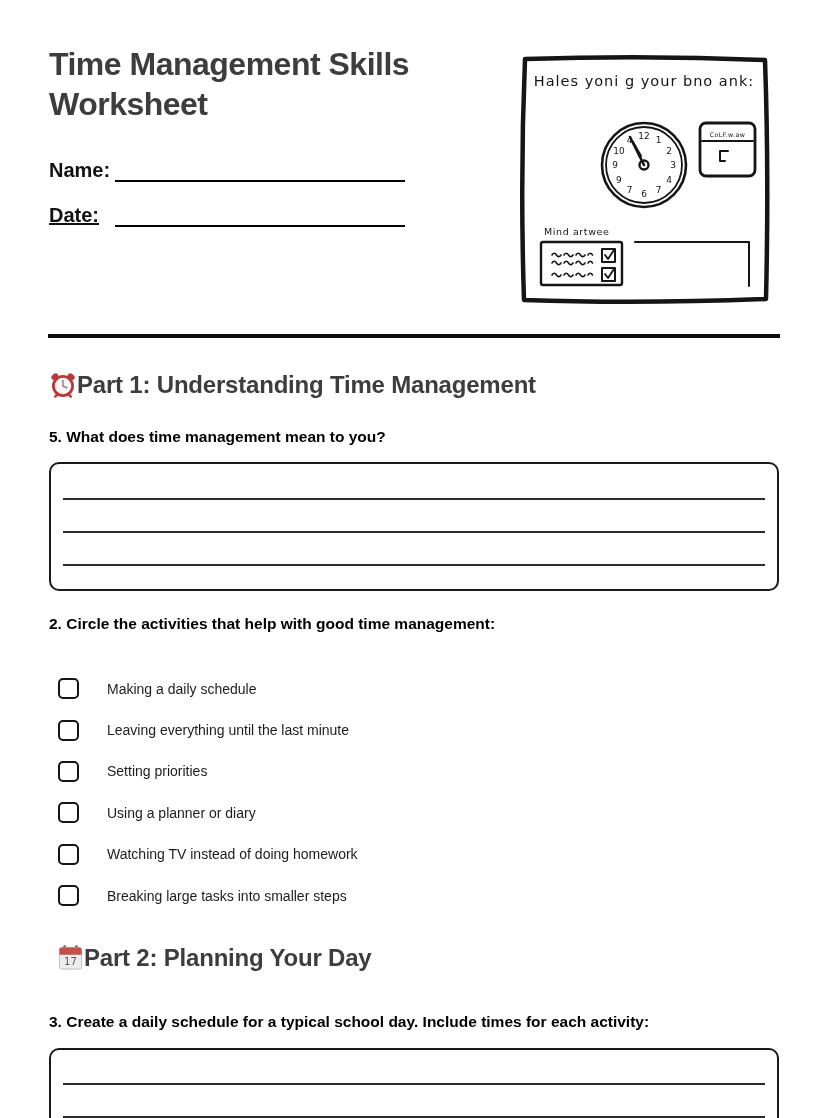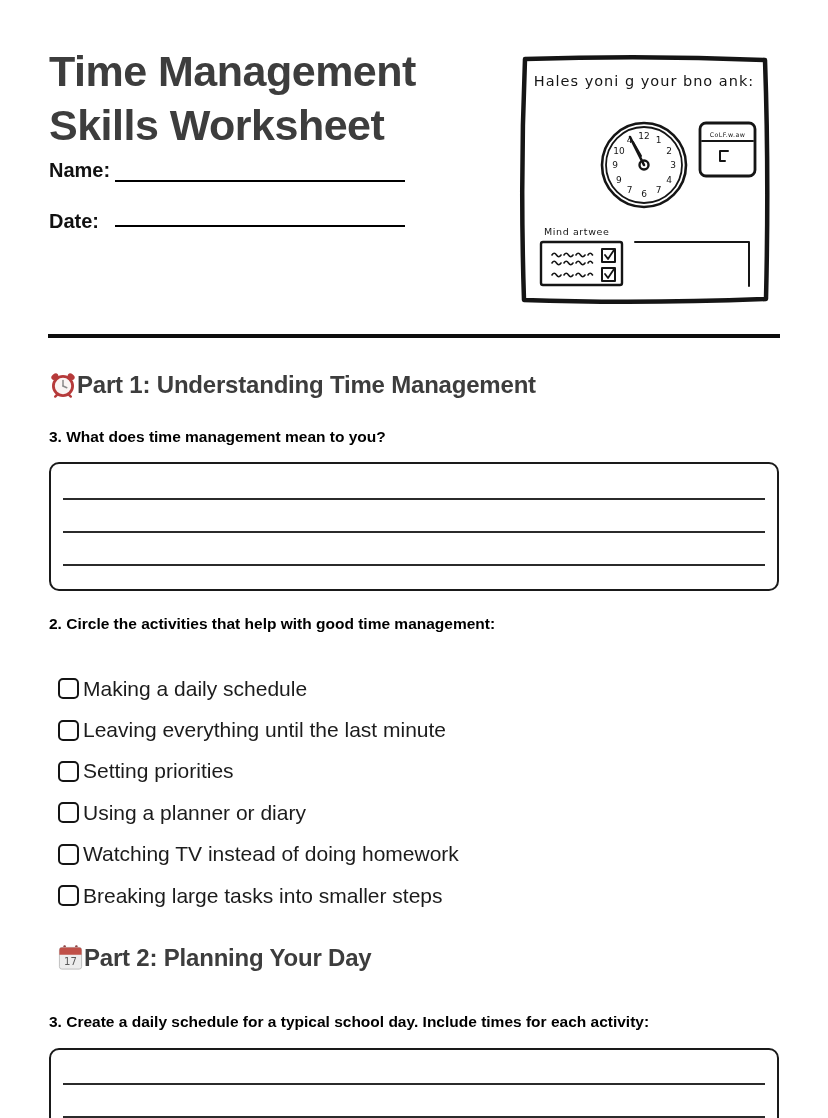--- a/index.html
+++ b/index.html
@@ -2,28 +2,28 @@
 <html><head>
 <meta charset="utf-8">
 <style>
   html,body { margin:0; padding:0; background:#fff; }
   .page {
     position:relative; width:828px; height:1118px; background:#ffffff;
     overflow:hidden; font-family:"Liberation Sans", sans-serif; color:#111;
   }
   .title {
     position:absolute; left:49px; top:44px; width:450px;
-    font-size:43px; font-weight:700; line-height:1.26; letter-spacing:-0.5px;
+    font-size:32px; font-weight:700; line-height:1.26; letter-spacing:-0.5px;
     color:#3d3d3d;
   }
   .field-label {
     position:absolute; left:49px; font-size:20px; font-weight:700; color:#111;
   }
   .field-label.name { top:159px; }
-  .field-label.date { top:210px; }
+  .field-label.date { top:204px;text-decoration:underline; }
   .field-line {
     position:absolute; left:115px; width:290px; height:18px;
     border-bottom:2.5px solid #000; font-size:14px;
   }
   .field-line.name { top:162px; }
   .field-line.date { top:207px; }
 
   .illustration { position:absolute; left:517px; top:53px; width:255px; height:253px; }
 
   .divider { position:absolute; left:48px; top:334px; width:732px; height:4px; background:#0d0d0d; }
@@ -48,21 +48,21 @@
   .answer-line { position:absolute; left:12px; right:12px; height:2px; background:#2b2b2b; }
   .b1 .l1 { top:34px; } .b1 .l2 { top:67px; } .b1 .l3 { top:100px; }
   .b2 .l1 { top:33px; } .b2 .l2 { top:66px; }
 
   .checklist { position:absolute; left:49px; top:668px; display:flex; flex-direction:column; }
   .check-row { display:flex; align-items:center; height:41.4px; }
   .checkbox {
     width:21px; height:21px; box-sizing:border-box; margin-left:9px;
     border:2.5px solid #141414; border-radius:5px; background:#fff; cursor:pointer;
   }
-  .check-label { margin-left:4px; font-size:21px; color:#1c1c1c; }
+  .check-label { margin-left:28px; font-size:14px; color:#1c1c1c; }
 
   .sketch { stroke:#151515; fill:none; stroke-linecap:round; stroke-linejoin:round; }
   .sketch-text { fill:#151515; font-family:"DejaVu Sans", sans-serif; }
 </style>
 </head>
 <body>
 
 <div class="page">
 
   <div class="title">Time Management Skills Worksheet</div>
@@ -126,21 +126,21 @@
       <ellipse cx="22.2" cy="5.6" rx="3.8" ry="2.7" transform="rotate(38 22.2 5.6)" fill="#b63a3a"></ellipse>
       <line x1="6.2" y1="25.6" x2="9.2" y2="22.6" stroke="#b63a3a" stroke-width="2.4" stroke-linecap="round"></line>
       <line x1="21.8" y1="25.6" x2="18.8" y2="22.6" stroke="#b63a3a" stroke-width="2.4" stroke-linecap="round"></line>
       <circle cx="14" cy="15" r="9.6" fill="#faf4f3" stroke="#b63a3a" stroke-width="2.8"></circle>
       <line x1="14" y1="15" x2="14" y2="9.6" stroke="#8a8a8a" stroke-width="1.5" stroke-linecap="round"></line>
       <line x1="14" y1="15" x2="17.8" y2="16.8" stroke="#8a8a8a" stroke-width="1.5" stroke-linecap="round"></line>
     </svg>
     <span class="txt">Part 1: Understanding Time Management</span>
   </div>
 
-  <div class="question q1">3. What does time management mean to you?</div>
+  <div class="question q1">5. What does time management mean to you?</div>
 
   <div class="answer-box b1">
     <div class="answer-line l1"></div>
     <div class="answer-line l2"></div>
     <div class="answer-line l3"></div>
   </div>
 
   <div class="question q2">2. Circle the activities that help with good time management:</div>
 
   <div class="checklist">

